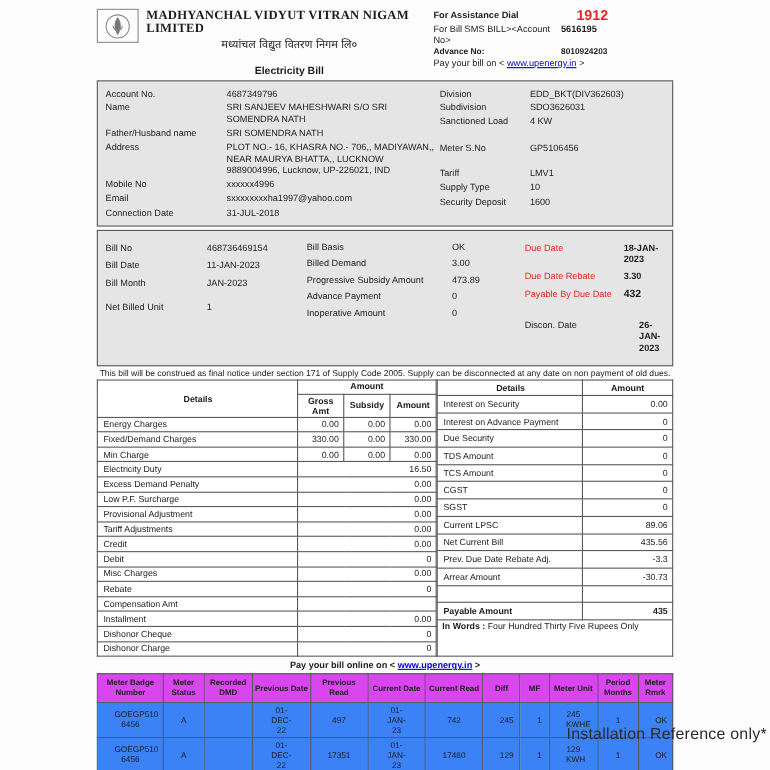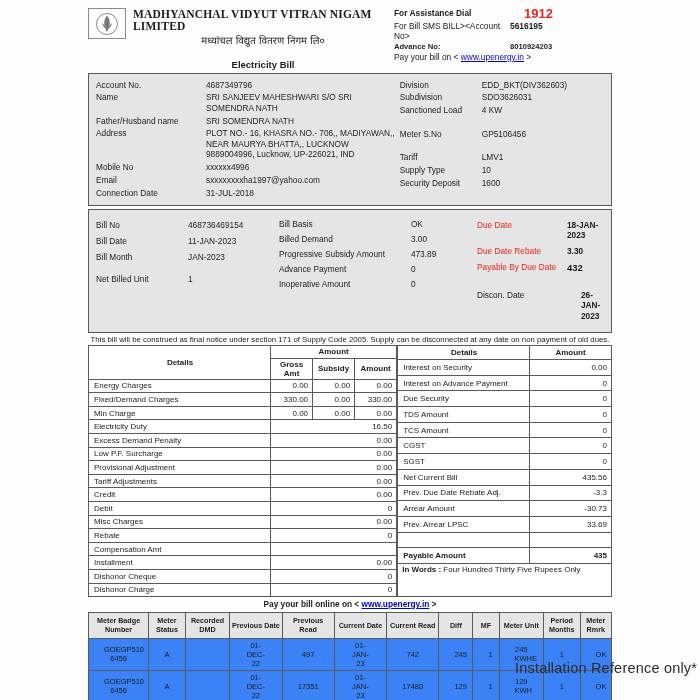--- a/index.html
+++ b/index.html
@@ -67,21 +67,21 @@
   .tbl-right .lab { width:132px; text-align:left; padding-left:5px; }
   .tbl-right td { height:14.2px; }
   .amt { text-align:right; }
   .bold { font-weight:bold; }
   .inwords { vertical-align:top; height:30px !important; font-size:8px; }
 
   .pay-lines { text-align:center; font-weight:bold; font-size:8.3px; line-height:1.3; margin:2px 0; }
 
   
   .meter-tbl { width:100%; table-layout:fixed; margin-top:1px; }
-  .meter-tbl th { border:1px solid #5a5a5a; font-size:7.2px; font-weight:bold; text-align:center; padding:2px 1px; height:26px; background:#e5e5e5; }
+  .meter-tbl th { border:1px solid #5a5a5a; font-size:7.2px; font-weight:bold; text-align:center; padding:2px 1px; height:26px; background:#d946ef; }
   .meter-tbl td { border:1px solid #5a5a5a; font-size:7.5px; text-align:center; padding:2px 15px; height:24px; background:#3b82f6; }
 
   .watermark { position:absolute; left:515px; top:660px; width:185px; font-size:14.5px; color:#2b2b2b; letter-spacing:.2px; font-weight:400; }
 </style>
 </head>
 <body>
 
 <div class="sheet">
 
   <div class="header">
@@ -357,34 +357,34 @@
           </tr>
       <tr>
             <td class="lab">CGST</td>
             <td class="amt">0</td>
           </tr>
       <tr>
             <td class="lab">SGST</td>
             <td class="amt">0</td>
           </tr>
       <tr>
+            <td class="lab">Current  LPSC</td>
+            <td class="amt">89.06</td>
+          </tr>
+      <tr>
             <td class="lab">Net Current Bill</td>
             <td class="amt">435.56</td>
           </tr>
       <tr>
             <td class="lab">Prev. Due Date Rebate Adj.</td>
             <td class="amt">-3.3</td>
           </tr>
       <tr>
             <td class="lab">Arrear Amount</td>
             <td class="amt">-30.73</td>
-          </tr>
-      <tr>
-            <td class="lab">Prev. Arrear LPSC</td>
-            <td class="amt">33.69</td>
           </tr>
       <tr>
             <td class="lab"></td>
             <td class="amt"></td>
           </tr>
       <tr>
             <td class="lab bold">Payable Amount</td>
             <td class="amt bold">435</td>
           </tr>
       <tr>

